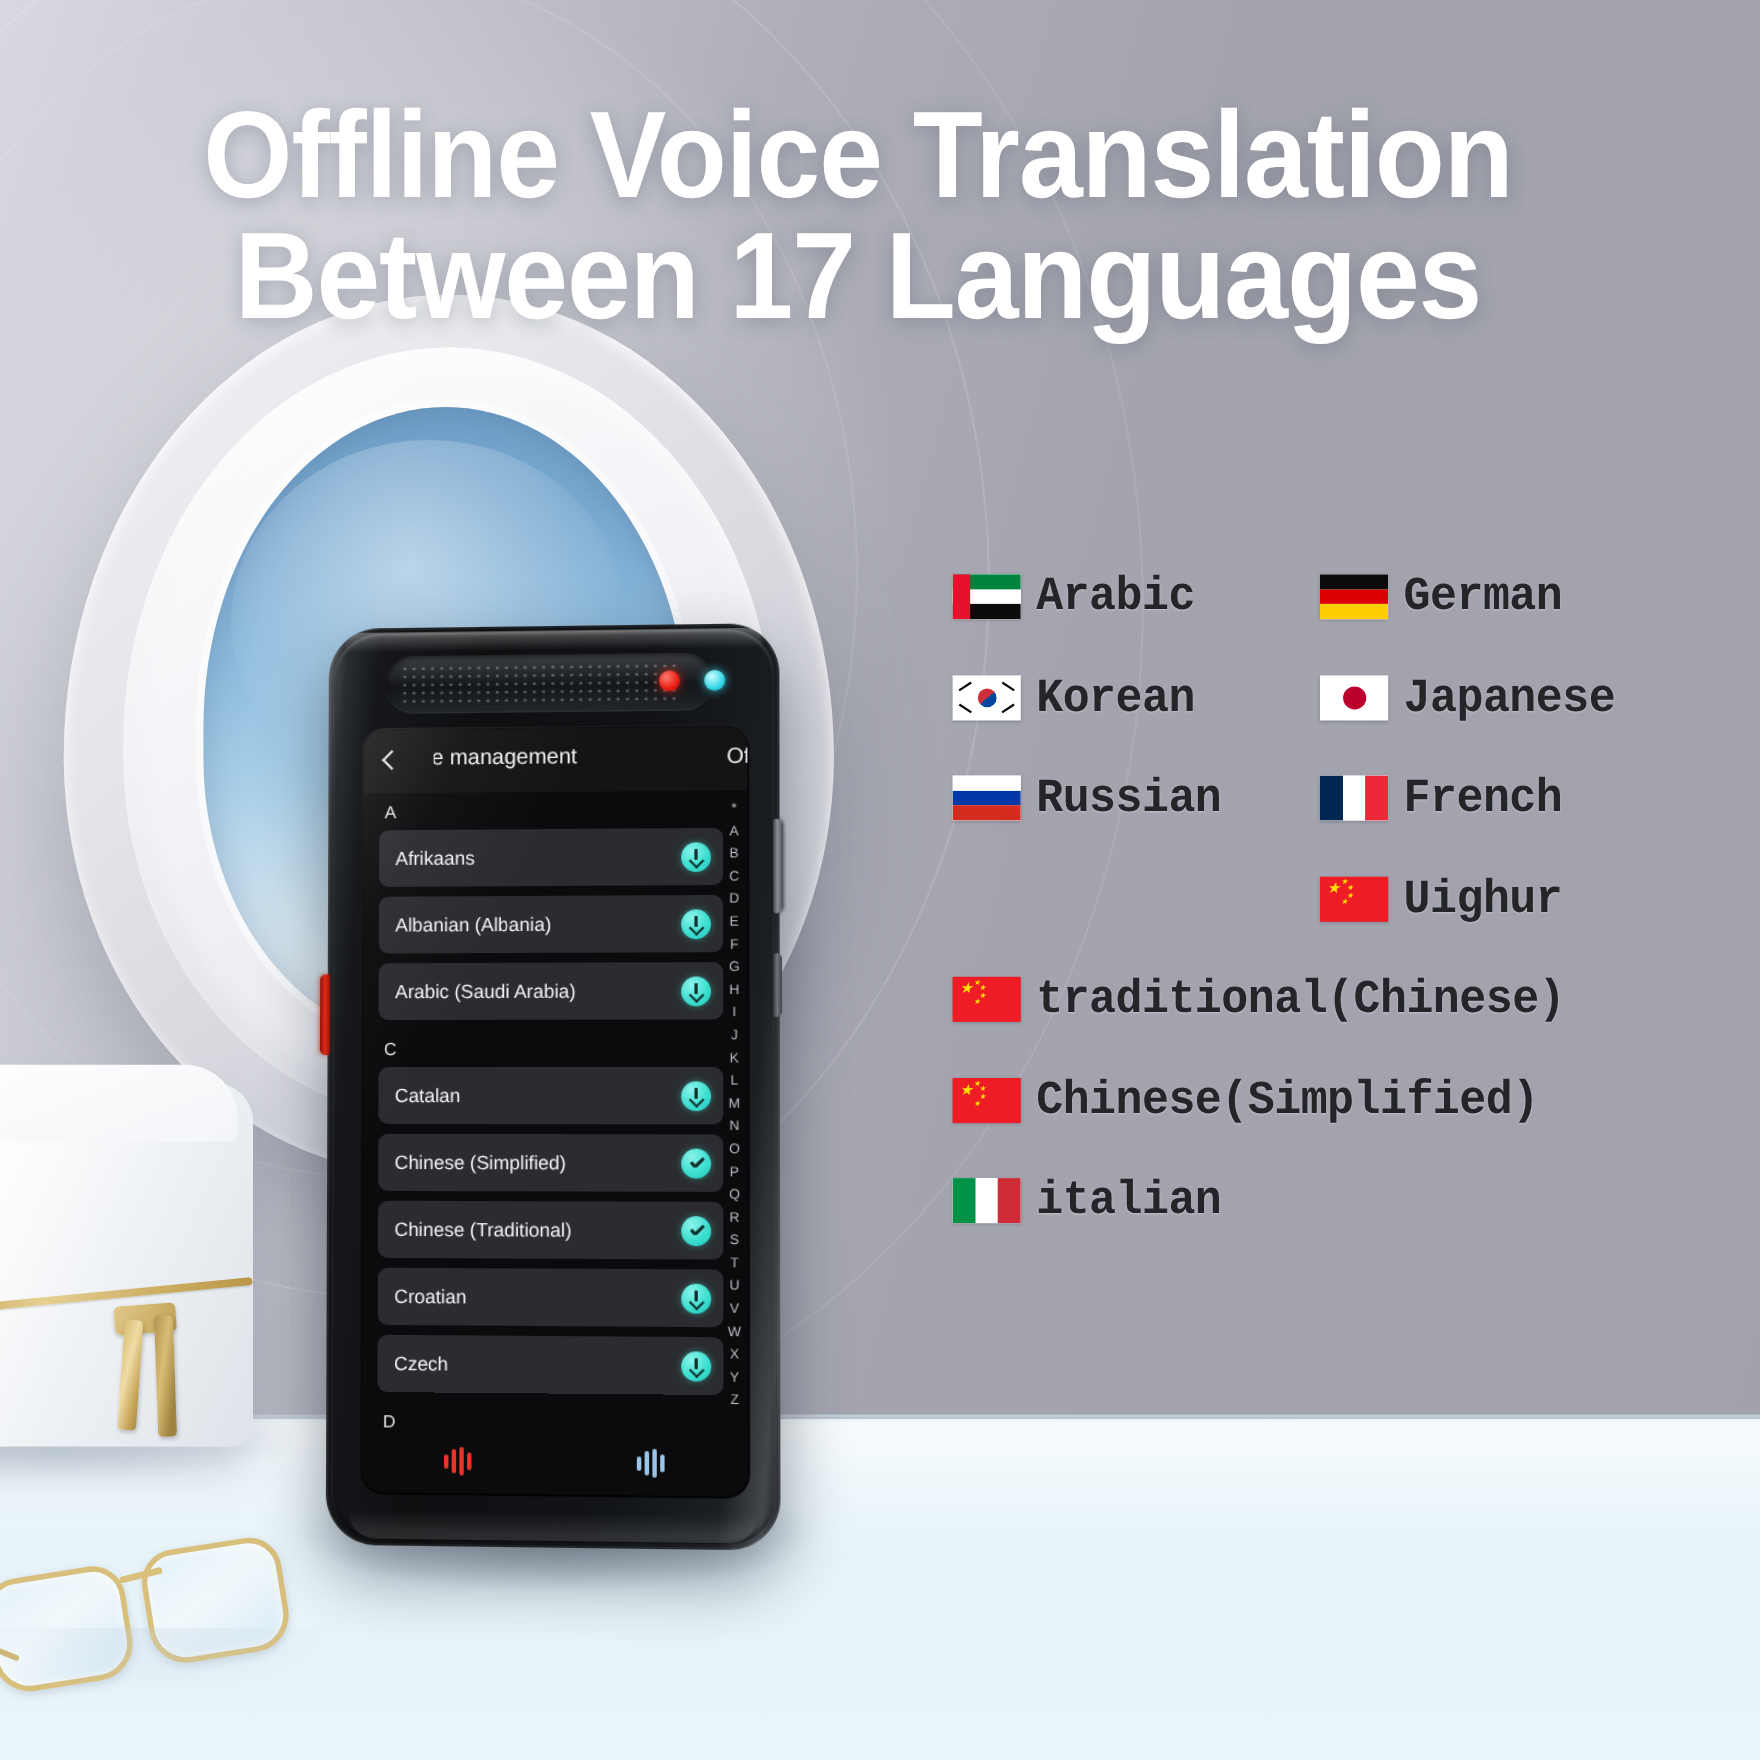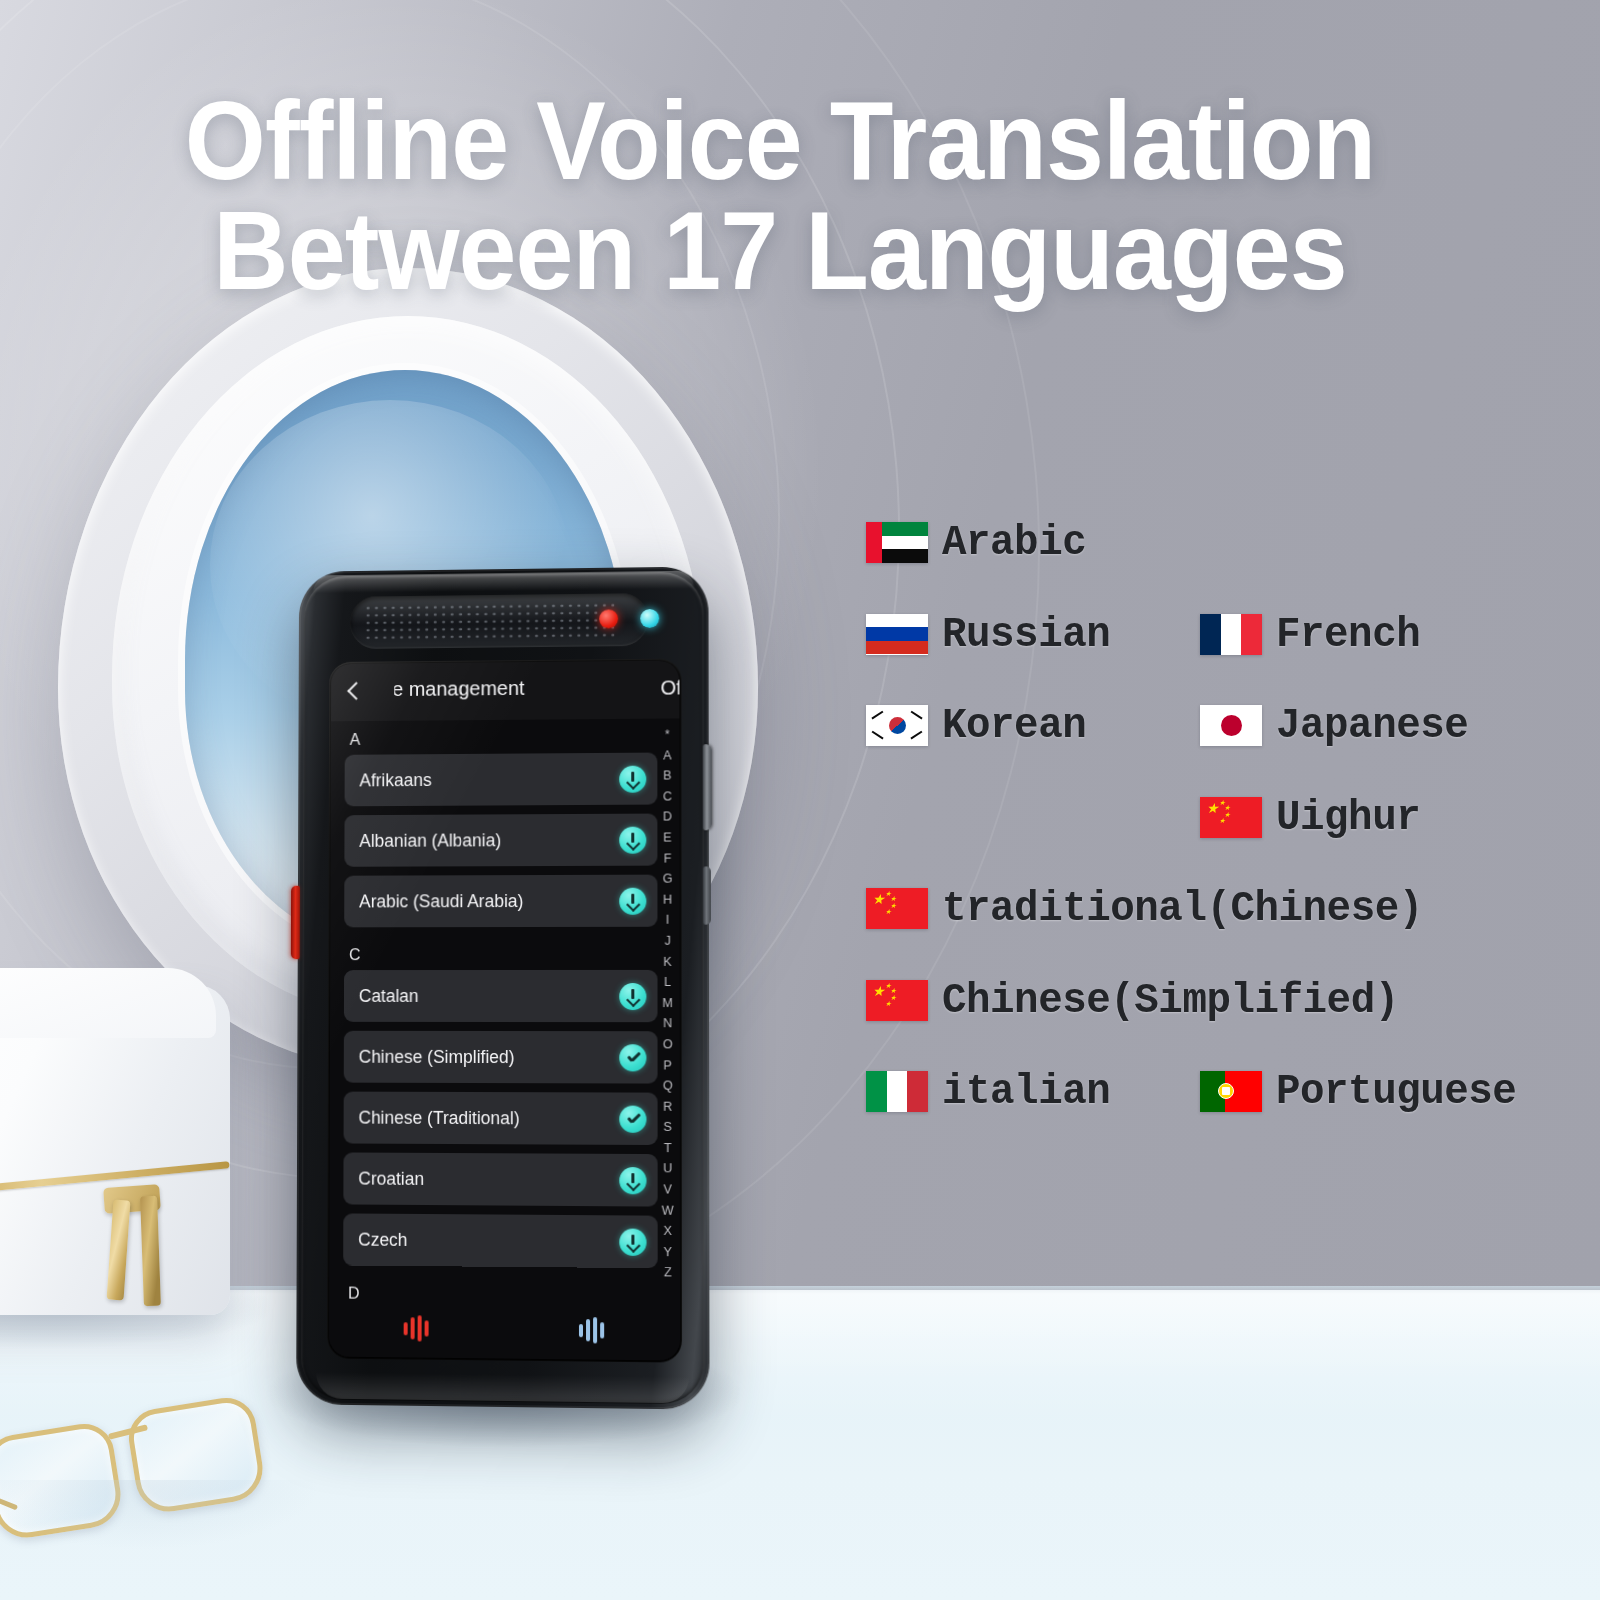--- a/index.html
+++ b/index.html
@@ -586,37 +586,27 @@
     <div class="lg-row">
       <div class="lg-item lg-col1">
         <span class="flag f-ae">
           <i class="b1"></i>
           <i class="b2"></i>
           <i class="b3"></i>
           <i class="b4"></i>
         </span>
         <span class="lg-label">Arabic</span>
       </div>
-    </div>
-    <div class="lg-row">
-      <div class="lg-item lg-col1">
-        <span class="flag f-ru">
+      <div class="lg-item lg-col2">
+        <span class="flag f-de">
           <i class="b1"></i>
           <i class="b2"></i>
           <i class="b3"></i>
         </span>
-        <span class="lg-label">Russian</span>
-      </div>
-      <div class="lg-item lg-col2">
-        <span class="flag f-fr">
-          <i class="b1"></i>
-          <i class="b2"></i>
-          <i class="b3"></i>
-        </span>
-        <span class="lg-label">French</span>
+        <span class="lg-label">German</span>
       </div>
     </div>
     <div class="lg-row">
       <div class="lg-item lg-col1">
         <span class="flag f-kr">
           <i class="circ"></i>
           <i class="bar bk1"></i>
           <i class="bar bk2"></i>
           <i class="bar bk3"></i>
           <i class="bar bk4"></i>
@@ -624,20 +614,38 @@
         <span class="lg-label">Korean</span>
       </div>
       <div class="lg-item lg-col2">
         <span class="flag f-jp">
           <i class="circ"></i>
         </span>
         <span class="lg-label">Japanese</span>
       </div>
     </div>
     <div class="lg-row">
+      <div class="lg-item lg-col1">
+        <span class="flag f-ru">
+          <i class="b1"></i>
+          <i class="b2"></i>
+          <i class="b3"></i>
+        </span>
+        <span class="lg-label">Russian</span>
+      </div>
+      <div class="lg-item lg-col2">
+        <span class="flag f-fr">
+          <i class="b1"></i>
+          <i class="b2"></i>
+          <i class="b3"></i>
+        </span>
+        <span class="lg-label">French</span>
+      </div>
+    </div>
+    <div class="lg-row">
       <div class="lg-item lg-col2">
         <span class="flag f-cn">
           <i class="s1">★</i>
           <i class="s2">★</i>
           <i class="s3">★</i>
           <i class="s4">★</i>
           <i class="s5">★</i>
         </span>
         <span class="lg-label">Uighur</span>
       </div>
@@ -668,23 +676,14 @@
     </div>
     <div class="lg-row">
       <div class="lg-item lg-col1">
         <span class="flag f-it">
           <i class="b1"></i>
           <i class="b2"></i>
           <i class="b3"></i>
         </span>
         <span class="lg-label">italian</span>
       </div>
-      <div class="lg-item lg-col2">
-        <span class="flag f-pt">
-          <i class="b1"></i>
-          <i class="b2"></i>
-          <i class="crest"></i>
-          <i class="crest2"></i>
-        </span>
-        <span class="lg-label">Portuguese</span>
-      </div>
     </div>
   </div>
 
 </body></html>

